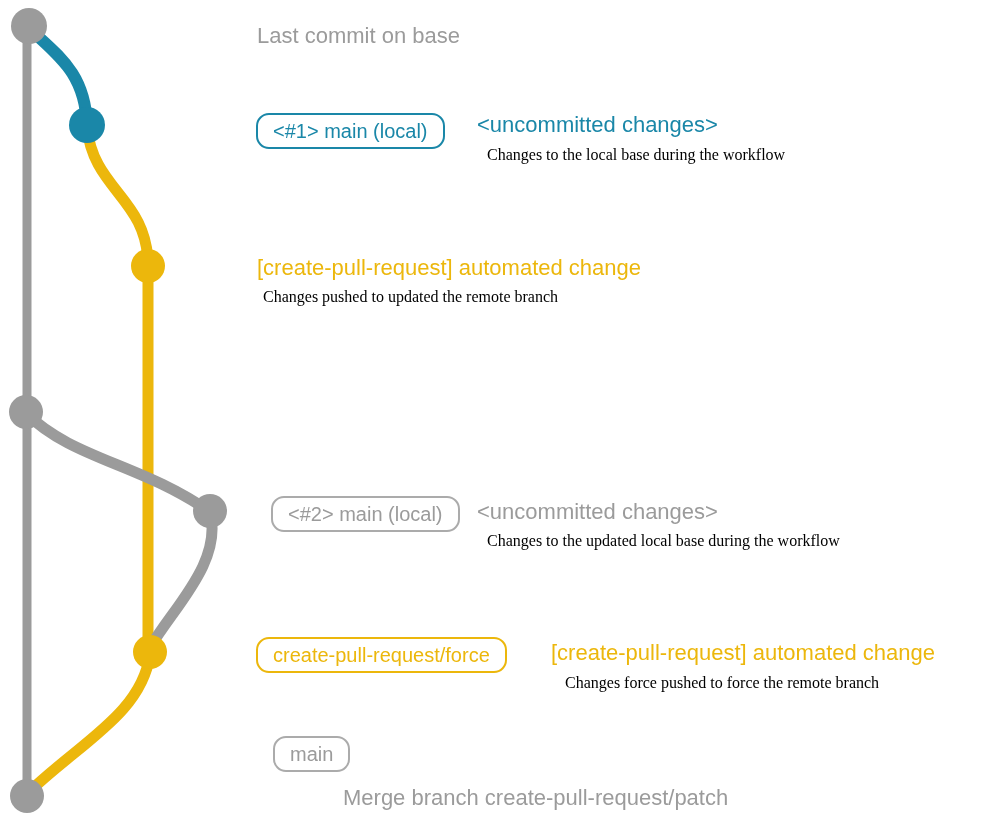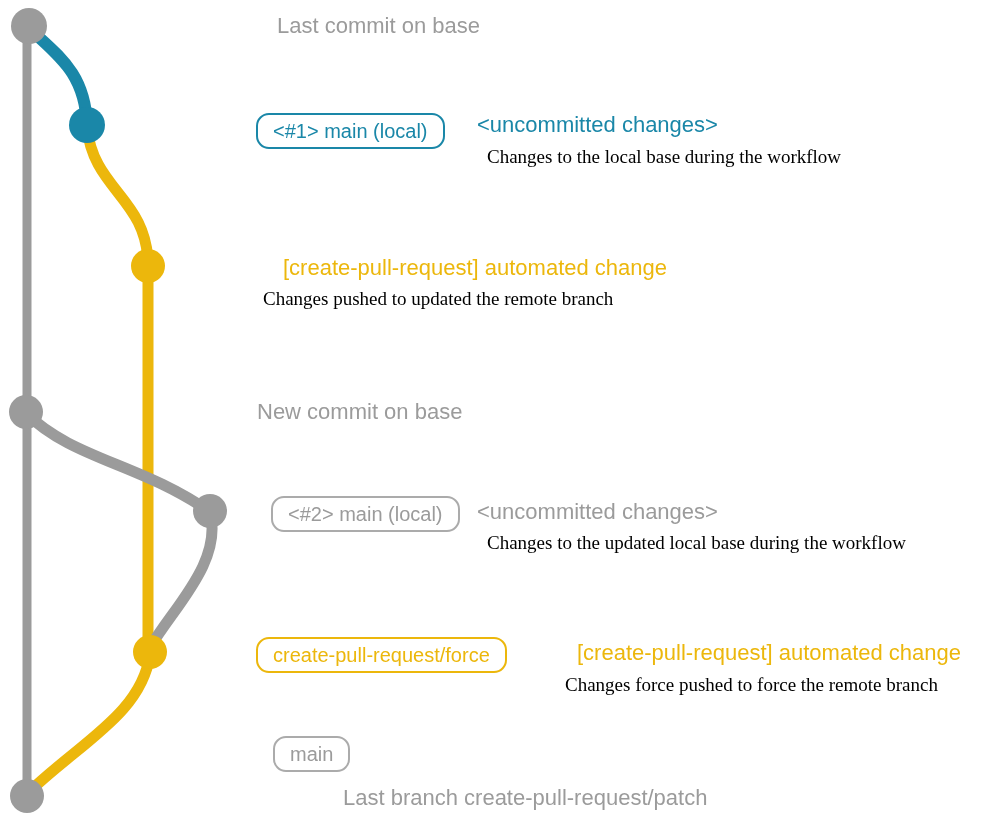--- a/index.html
+++ b/index.html
@@ -29,26 +29,26 @@
   .curve { stroke-linecap: round; }
 
   .label {
     position: absolute;
     white-space: nowrap;
     line-height: 1.15;
   }
   .sans-lg  { font-size: 22px; }
   .serif-note {
     font-family: "Liberation Serif", "DejaVu Serif", serif;
-    font-size: 19px;
+    font-size: 16px;
     color: var(--color-ink, #000000);
   }
   .gray-text   { color: var(--color-gray, #9b9b9b); }
   .blue-text   { color: var(--color-blue, #1a87a8); }
-  .yellow-text { color: var(--color-yellow, #ecb70c); margin-left: 26px; }
+  .yellow-text { color: var(--color-yellow, #ecb70c); }
 
   .tag {
     position: absolute;
     display: inline-flex;
     align-items: center;
     height: 32px;
     padding: 0 15px;
     border-radius: 13px;
     border: 2px solid;
     font-size: 20px;
@@ -82,35 +82,34 @@
 
     <circle cx="29" cy="26" r="18" class="fill-gray"></circle>
     <circle cx="87" cy="125" r="18" class="fill-blue"></circle>
     <circle cx="148" cy="266" r="17" class="fill-yellow"></circle>
     <circle cx="26" cy="412" r="17" class="fill-gray"></circle>
     <circle cx="210" cy="511" r="17" class="fill-gray"></circle>
     <circle cx="150" cy="652" r="17" class="fill-yellow"></circle>
     <circle cx="27" cy="796" r="17" class="fill-gray"></circle>
   </svg>
 
-  <div class="label sans-lg gray-text" style="left:257px; top:13px;margin-left:20px;">Last commit on base</div>
+  <div class="label sans-lg gray-text" style="left:257px; top:23px;">Last commit on base</div>
 
   <div class="tag tag-blue" style="left:256px; top:113px;">&lt;#1&gt; main (local)</div>
   <div class="label sans-lg blue-text" style="left:477px; top:112px;">&lt;uncommitted changes&gt;</div>
   <div class="label serif-note" style="left:487px; top:146px;">Changes to the local base during the workflow</div>
 
   <div class="label sans-lg yellow-text" style="left:257px; top:255px;">[create-pull-request] automated change</div>
   <div class="label serif-note" style="left:263px; top:288px;">Changes pushed to updated the remote branch</div>
 
-  <div class="label sans-lg gray-text" style="left:257px; top:399px;">New commit on base</div>
 
   <div class="tag tag-gray" style="left:256px; top:496px;">&lt;#2&gt; main (local)</div>
   <div class="label sans-lg gray-text" style="left:477px; top:499px;">&lt;uncommitted changes&gt;</div>
   <div class="label serif-note" style="left:487px; top:532px;">Changes to the updated local base during the workflow</div>
 
   <div class="tag tag-yellow" style="left:256px; top:637px;">create-pull-request/force</div>
   <div class="label sans-lg yellow-text" style="left:551px; top:640px;">[create-pull-request] automated change</div>
   <div class="label serif-note" style="left:565px; top:674px;">Changes force pushed to force the remote branch</div>
 
   <div class="tag tag-gray" style="left:258px; top:736px;">main</div>
-  <div class="label sans-lg gray-text" style="left:343px; top:785px;">Last branch create-pull-request/patch</div>
+  <div class="label sans-lg gray-text" style="left:343px; top:785px;">Merge branch create-pull-request/patch</div>
 
 </div>
 
 </body></html>

